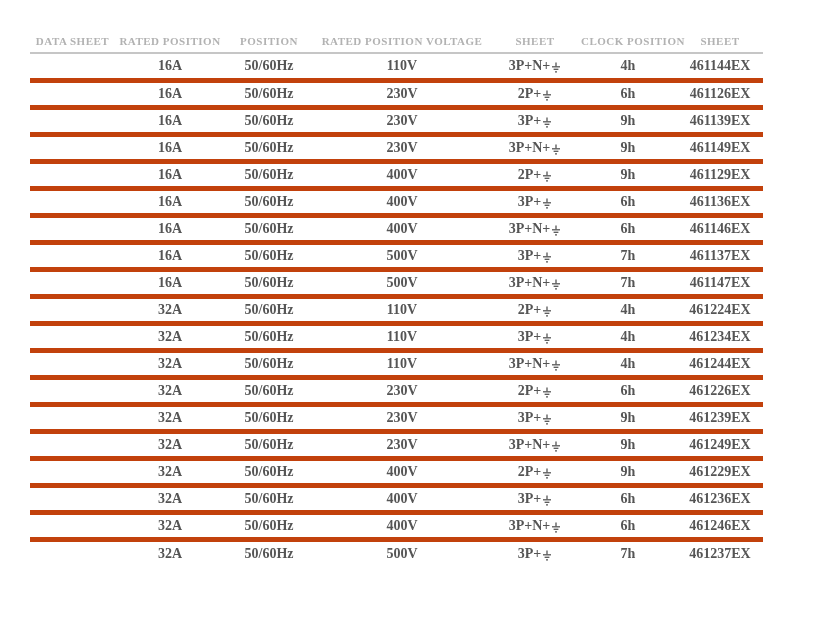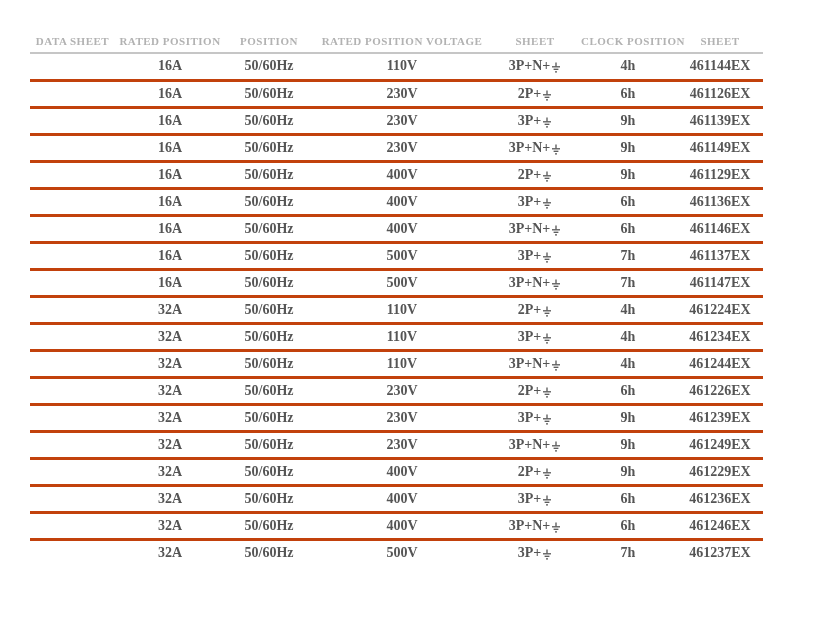--- a/index.html
+++ b/index.html
@@ -43,21 +43,21 @@
     height: 27px;
     padding: 0 2px;
     font-size: 14px;
     font-weight: bold;
     color: #555555;
     text-align: center;
     vertical-align: middle;
     white-space: nowrap;
   }
   table.spec-table tbody tr:not(:last-child) {
-    border-bottom: 3px solid #c2410c;
+    border-bottom: 5px solid #c2410c;
   }
   .earth-icon {
     display: inline-block;
     vertical-align: -3px;
     margin-left: 1px;
   }
   .earth-icon line {
     stroke: #555555;
     stroke-width: 1.3;
   }

